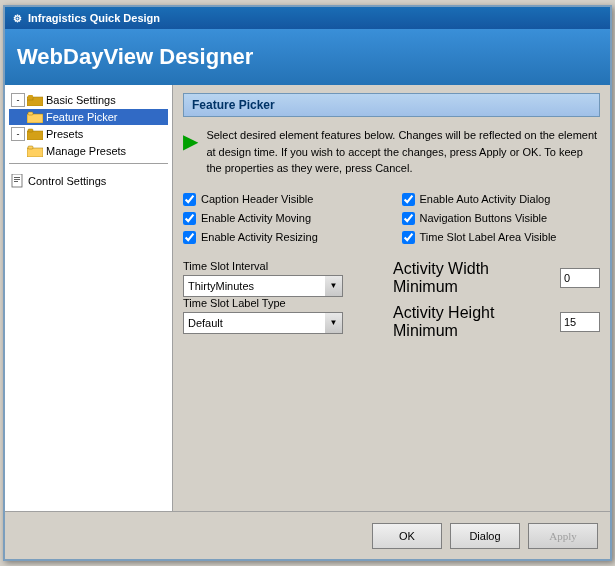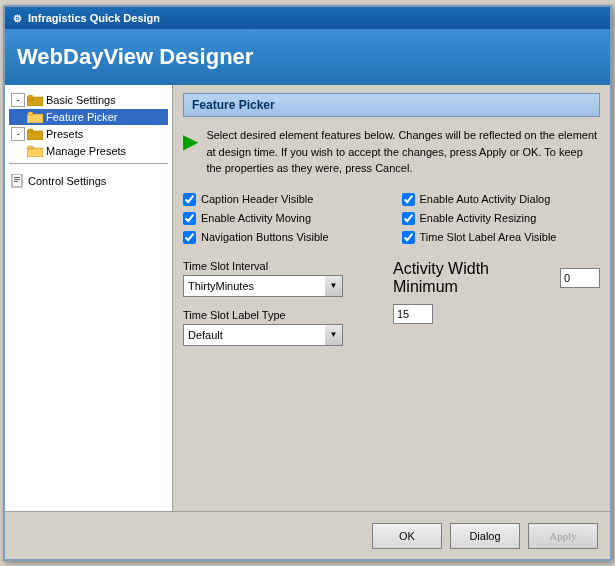--- a/index.html
+++ b/index.html
@@ -178,21 +178,20 @@
       flex: 1;
     }
     .field-label {
       font-size: 11px;
       margin-bottom: 3px;
       color: #000;
     }
     .dropdown-wrapper {
       position: relative;
       width: 160px;
-      margin-bottom: 12px;
     }
     .dropdown-wrapper select {
       width: 100%;
       height: 22px;
       font-size: 11px;
       background: white;
       border: 1px solid #7f7f7f;
       padding: 2px 4px;
       appearance: none;
       -webkit-appearance: none;
@@ -361,26 +360,26 @@
         </div>
         <div class="checkbox-row">
           <input type="checkbox" checked="" id="enable-auto" style="">
           <label class="checkbox-label" for="enable-auto">Enable Auto Activity Dialog</label>
         </div>
         <div class="checkbox-row">
           <input type="checkbox" checked="" id="enable-moving" style="">
           <label class="checkbox-label" for="enable-moving">Enable Activity Moving</label>
         </div>
         <div class="checkbox-row">
+          <input type="checkbox" checked="" id="nav-buttons" style="">
+          <label class="checkbox-label" for="nav-buttons">Navigation Buttons Visible</label>
+        </div>
+        <div class="checkbox-row">
           <input type="checkbox" checked="" id="enable-resizing" style="">
           <label class="checkbox-label" for="enable-resizing">Enable Activity Resizing</label>
-        </div>
-        <div class="checkbox-row">
-          <input type="checkbox" checked="" id="nav-buttons" style="">
-          <label class="checkbox-label" for="nav-buttons">Navigation Buttons Visible</label>
         </div>
         <div class="checkbox-row">
           <input type="checkbox" checked="" id="time-slot-label" style="">
           <label class="checkbox-label" for="time-slot-label">Time Slot Label Area Visible</label>
         </div>
       </div>
 
       <div class="settings-row">
         <div class="left-settings">
           <div class="field-label">Time Slot Interval</div>
@@ -402,20 +401,21 @@
             <div class="dropdown-arrow">▼</div>
           </div>
         </div>
 
         <div class="right-settings">
           <div class="numeric-row">
             <span class="numeric-label">Activity Width Minimum</span>
             <input type="text" class="numeric-input" value="0" style="">
           </div>
           <div class="numeric-row">
+            <span class="numeric-label">Activity Height Minimum</span>
             <input type="text" class="numeric-input" value="15" style="">
           </div>
         </div>
       </div>
     </div>
   </div>
 
   <div class="footer">
     <button class="btn">OK</button>
     <button class="btn">Dialog</button>

